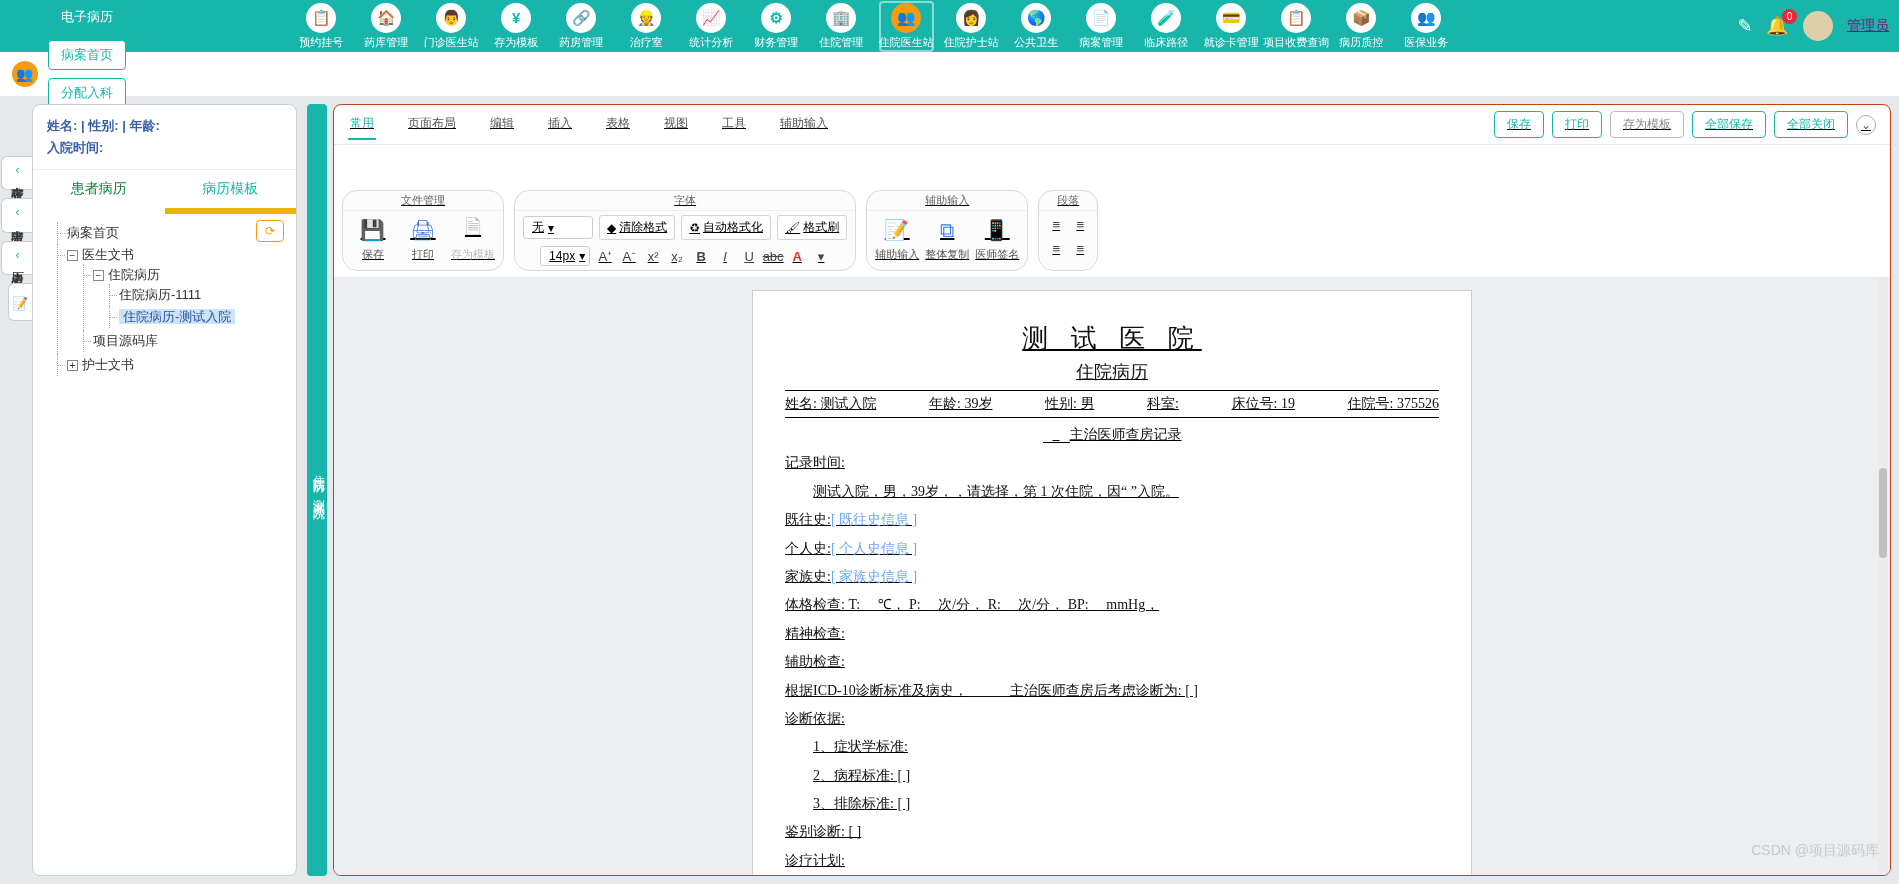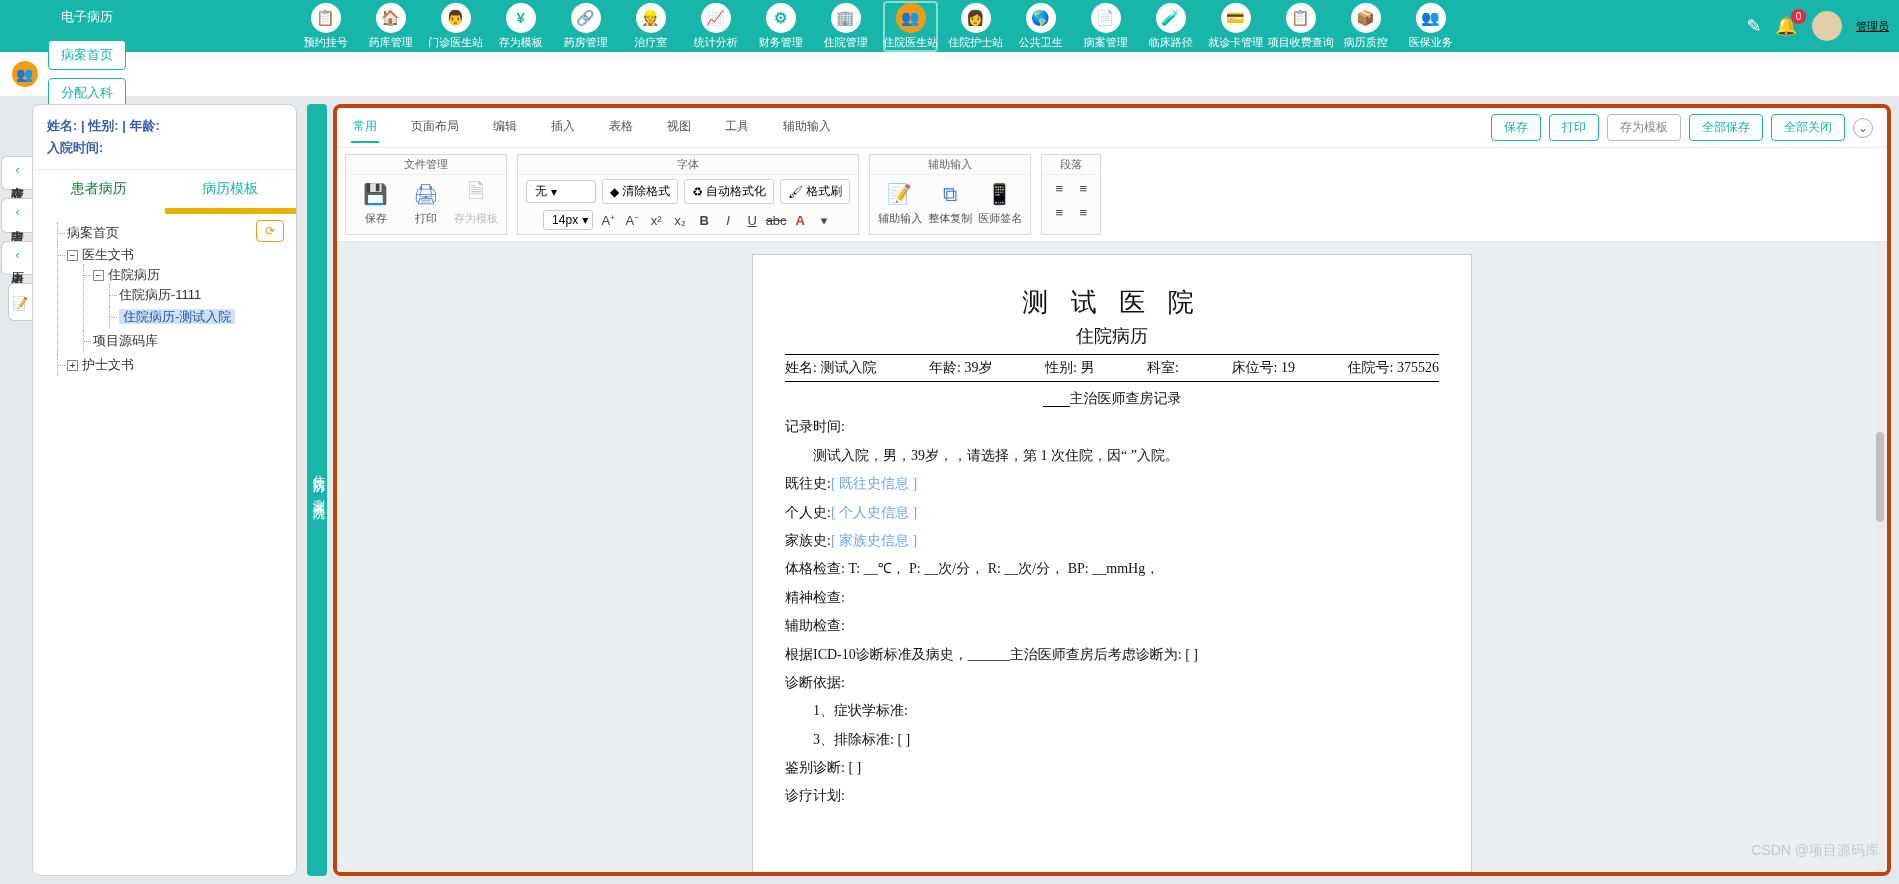--- a/index.html
+++ b/index.html
@@ -10,21 +10,21 @@
   .top-nav { display: flex; flex: 1; justify-content: center; gap: 10px; }
   .top-nav-item { display: flex; flex-direction: column; align-items: center; justify-content: center; width: 55px; cursor: pointer; }
   .top-nav-item.active { border: 2px solid rgba(255,255,255,.5); border-radius: 4px; }
   .top-nav-item .circ { width: 30px; height: 30px; border-radius: 50%; background: #fff; color: #18b5ab; display: flex; align-items: center; justify-content: center; font-size: 15px; font-weight: bold; }
   .top-nav-item .circ.orange { background: #f39c12; color: #fff; }
   .top-nav-item span { font-size: 11px; margin-top: 2px; white-space: nowrap; }
   .topbar-right { display: flex; align-items: center; gap: 14px; }
   .pencil-icon,.bell-icon { font-size: 18px; color: #fff; cursor: pointer; position: relative; }
   .badge { position: absolute; top: -6px; right: -8px; background: #e8273c; color: #fff; border-radius: 50%; font-size: 10px; width: 15px; height: 15px; display: flex; align-items: center; justify-content: center; }
   .avatar { width: 30px; height: 30px; border-radius: 50%; background: #e0cdaa; }
-  .username { color: #000000; font-size: 11px; text-decoration: underline; }
+  .username { color: #701a75; font-size: 14px; text-decoration: underline; }
 
   
   .subbar { height: 44px; background: #fff; display: flex; align-items: center; padding: 0 12px; gap: 10px; }
   .subbar .circ2 { width: 26px; height: 26px; border-radius: 50%; background: #f39c12; color: #fff; display: flex; align-items: center; justify-content: center; font-size: 14px; }
   .pillbtn { border: 1px solid #18b5ab; color: #18b5ab; background: #fff; padding: 5px 12px; border-radius: 4px; cursor: pointer; font-size: 13px; }
   .pillbtn.active { background: #18b5ab; color: #fff; }
 
   
   .main { display: flex; height: calc(100% - 96px); }
 
@@ -47,32 +47,32 @@
   ul.tree li { position: relative; padding: 2px 0 2px 10px; font-size: 13px; color: #333; }
   ul.tree li::before { content: ""; position: absolute; left: 0; top: 0; bottom: 0; border-left: 1px dotted #aaa; }
   ul.tree li::after { content: ""; position: absolute; left: 0; top: 11px; width: 8px; border-top: 1px dotted #aaa; }
   .nodetoggle { display: inline-block; width: 11px; height: 11px; border: 1px solid #888; text-align: center; line-height: 9px; font-size: 10px; margin-right: 4px; background: #fff; cursor: pointer; }
   .selnode { background: #cfe2f7; color: #2558a0; padding: 0 4px; }
 
   
   .strip { width: 20px; margin: 8px 6px; background: #18b5ab; border-radius: 4px; color: #fff; writing-mode: vertical-rl; text-align: center; padding: 6px 0; font-size: 12px; letter-spacing: 2px; cursor: pointer; }
 
   
-  .editor { flex: 1; background: #fff; border: 4px solid #c2410c; border-radius: 8px; margin: 8px 8px 8px 0; display: flex; flex-direction: column; overflow: hidden; }
+  .editor { flex: 1; background: #fff; border: 1px solid #c2410c; border-radius: 8px; margin: 8px 8px 8px 0; display: flex; flex-direction: column; overflow: hidden; text-decoration: underline; }
   .editorhead { display: flex; align-items: center; padding: 4px 14px; border-bottom: 1px solid #e7e7e7; gap: 24px; font-size: 12px; color: #555; }
   .editorhead .mtab { cursor: pointer; padding: 6px 2px; }
   .editorhead .mtab.active { color: #18b5ab; border-bottom: 2px solid #18b5ab; }
   .editorhead-right { margin-left: auto; display: flex; gap: 8px; align-items: center; }
   .outbtn { border: 1px solid #18b5ab; background: #fff; color: #18b5ab; border-radius: 4px; padding: 4px 12px; cursor: pointer; font-size: 12px; }
   .outbtn.gray { border-color: #bbb; color: #888; }
   .circle-caret { width: 20px; height: 20px; border: 1px solid #aaa; border-radius: 50%; display: flex; align-items: center; justify-content: center; font-size: 12px; color: #666; cursor: pointer; }
 
   
   .ribbon { display: flex; gap: 10px; padding: 6px 8px; border-bottom: 1px solid #e7e7e7; }
-  .group { border: 1px solid #d9d9d9; border-radius: 0; background: #fcfcfc; display: flex; flex-direction: column; }
+  .group { border: 1px solid #d9d9d9; border-radius: 15px; background: #fcfcfc; display: flex; flex-direction: column; margin-top: 39px; }
   .group .title { text-align: center; font-size: 11px; color: #666; padding: 2px 0; border-bottom: 1px solid #eee; }
   .group .body { display: flex; align-items: center; gap: 6px; padding: 4px 8px; }
   .vitem { display: flex; flex-direction: column; align-items: center; gap: 2px; min-width: 44px; cursor: pointer; color: #555; font-size: 11px; }
   .vitem .ico { width: 30px; height: 30px; display: flex; align-items: center; justify-content: center; font-size: 20px; color: #3c7bdc; }
   .vitem.gray .ico { color: #bbb; }
   .vitem.gray { color: #bbb; }
   .sel { border: 1px solid #ccc; border-radius: 3px; padding: 2px 8px; font-size: 12px; background: #fff; min-width: 50px; display: inline-flex; align-items: center; gap: 4px; cursor: pointer; }
   .tbtn { border: 1px solid #d4d4d4; background: #fff; border-radius: 3px; padding: 3px 7px; font-size: 12px; cursor: pointer; display: inline-flex; align-items: center; gap: 3px; }
   .tbico { display: inline-flex; width: 18px; height: 18px; align-items: center; justify-content: center; font-size: 13px; cursor: pointer; color: #444; }
   .col { display: flex; flex-direction: column; gap: 4px; }
@@ -359,20 +359,21 @@
         <p class="indent">测试入院，男，39岁，，请选择，第 1 次住院，因“ ”入院。</p>
         <p><span>既往史:</span><span class="slot">[ 既往史信息 ]</span></p>
         <p><span>个人史:</span><span class="slot">[ 个人史信息 ]</span></p>
         <p><span>家族史:</span><span class="slot">[ 家族史信息 ]</span></p>
         <p>体格检查: T: __℃， P: __次/分， R: __次/分， BP: __mmHg，</p>
         <p>精神检查:</p>
         <p>辅助检查:</p>
         <p>根据ICD-10诊断标准及病史，______主治医师查房后考虑诊断为: [ ]</p>
         <p>诊断依据:</p>
         <p class="indent">1、症状学标准:</p>
+        <p class="indent">2、病程标准: [ ]</p>
         <p class="indent">3、排除标准: [ ]</p>
         <p>鉴别诊断: [ ]</p>
         <p>诊疗计划:</p>
       </div>
       <div class="scrollbar">
           <div class="thumb"></div>
         </div>
     </div>
 
   </div>

